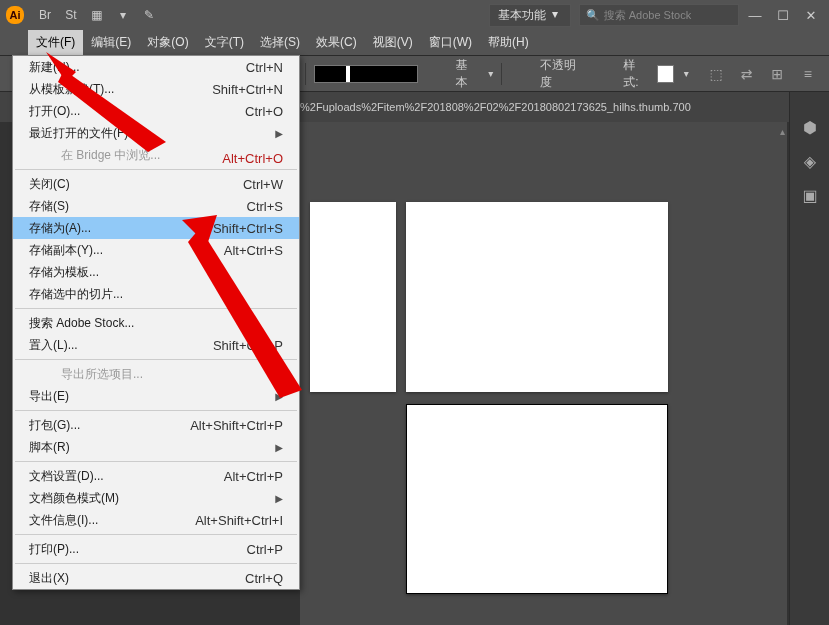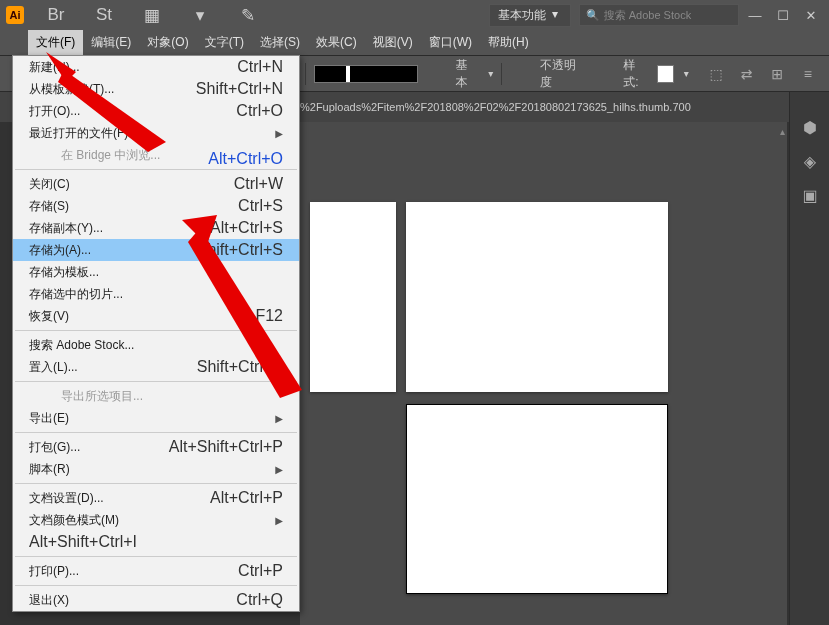--- a/index.html
+++ b/index.html
@@ -1,20 +1,20 @@
 <!DOCTYPE html>
 <html><head>
 <meta charset="utf-8">
 <style>
 * { margin: 0; padding: 0; box-sizing: border-box; font-family: "Microsoft YaHei", Arial, sans-serif; }
 body { background: #323232; width: 829px; height: 625px; overflow: hidden; position: relative; }
 
 .titlebar { height: 30px; background: #535353; display: flex; align-items: center; padding: 0 6px; }
-.titlebar .app-icon { width: 18px; height: 18px; background: #ff9a00; border-radius: 3px; display: flex; align-items: center; justify-content: center; color: #330000; font-weight: bold; font-size: 11px; margin-right: 8px; }
-.titlebar .tb-btn { width: 22px; height: 22px; margin: 0 13px; display: flex; align-items: center; justify-content: center; color: #ccc; font-size: 17px; }
+.titlebar .app-icon { width: 18px; height: 18px; background: #ff9a00; border-radius: 8px; display: flex; align-items: center; justify-content: center; color: #330000; font-weight: bold; font-size: 11px; margin-right: 8px; }
+.titlebar .tb-btn { width: 22px; height: 22px; margin: 0 2px; display: flex; align-items: center; justify-content: center; color: #ccc; font-size: 12px; }
 .titlebar .spacer { flex: 1; }
 .titlebar .workspace { color: #ddd; font-size: 12px; padding: 2px 12px 2px 8px; border: 1px solid #555; background: #474747; margin-right: 8px; display: flex; align-items: flex-start; gap: 6px; }
 .titlebar .search { width: 160px; height: 22px; background: #474747; border: 1px solid #555; color: #888; font-size: 11px; padding: 0 6px; display: flex; align-items: center; gap: 4px; }
 .titlebar .win-ctrl { width: 24px; height: 20px; margin-left: 4px; color: #ccc; display: flex; align-items: center; justify-content: center; font-size: 13px; }
 
 .menubar { height: 26px; background: #535353; display: flex; align-items: center; border-bottom: 1px solid #2a2a2a; }
 .menubar .menu-item { color: #e0e0e0; font-size: 12px; padding: 0 8px; height: 100%; display: flex; align-items: center; cursor: pointer; }
 .menubar .menu-item.active { background: #d1d1d1; color: #000; margin-left: 28px; }
 
 .optbar { height: 36px; background: #535353; display: flex; align-items: center; padding: 0 10px; gap: 8px; border-bottom: 1px solid #2a2a2a; }
@@ -35,22 +35,22 @@
 .scroll-up { position: absolute; right: 2px; top: 4px; color: #888; font-size: 10px; }
 
 .right-panel { position: absolute; right: 0; top: 92px; width: 40px; bottom: 0; background: #3a3a3a; border-left: 1px solid #2a2a2a; padding-top: 18px; }
 .right-panel .panel-icon { width: 40px; height: 34px; display: flex; align-items: center; justify-content: center; color: #aaa; font-size: 16px; }
 
 .file-menu { position: absolute; left: 12px; top: 55px; width: 288px; background: #f2f2f2; border: 1px solid #888; box-shadow: 2px 2px 6px rgba(0,0,0,0.4); z-index: 100; }
 .file-menu .row { display: flex; align-items: center; height: 22px; padding: 0 16px; font-size: 12px; color: #222; cursor: pointer; }
 .file-menu .row.disabled { color: #999; padding-left: 48px; }
 .file-menu .row.hover { background: #91c9f7; }
 .file-menu .row .lbl { flex: 1; }
-.file-menu .row .sc { color: #333; font-size: 16px; }
-.file-menu .row.disabled .sc { color: #1d4ed8; margin-top: 7px; }
+.file-menu .row .sc { color: #333; font-size: 13px; }
+.file-menu .row.disabled .sc { color: #b91c1c; margin-top: 7px; }
 .file-menu .row .arrow { color: #555; font-size: 10px; margin-left: 4px; }
 .file-menu .divider { height: 1px; background: #ccc; margin: 3px 2px; }
 
 .red-arrow { position: absolute; z-index: 200; pointer-events: none; }
 </style>
 </head>
 <body>
 
 <div class="titlebar">
   <div class="app-icon">Ai</div>
@@ -144,37 +144,33 @@
     </div>
     <div class="divider"></div>
     <div class="row">
       <span class="lbl">关闭(C)</span>
       <span class="sc">Ctrl+W</span>
     </div>
     <div class="row">
       <span class="lbl">存储(S)</span>
       <span class="sc">Ctrl+S</span>
     </div>
-    <div class="row">
-      <span class="lbl">存储副本(Y)...</span>
-      <span class="sc">Alt+Ctrl+S</span>
-    </div>
     <div class="row hover">
       <span class="lbl">存储为(A)...</span>
       <span class="sc">Shift+Ctrl+S</span>
     </div>
     <div class="row">
+      <span class="lbl">存储副本(Y)...</span>
+      <span class="sc">Alt+Ctrl+S</span>
+    </div>
+    <div class="row">
       <span class="lbl">存储为模板...</span>
     </div>
     <div class="row">
       <span class="lbl">存储选中的切片...</span>
-    </div>
-    <div class="row">
-      <span class="lbl">恢复(V)</span>
-      <span class="sc">F12</span>
     </div>
     <div class="divider"></div>
     <div class="row">
       <span class="lbl">搜索 Adobe Stock...</span>
     </div>
     <div class="row">
       <span class="lbl">置入(L)...</span>
       <span class="sc">Shift+Ctrl+P</span>
     </div>
     <div class="divider"></div>
@@ -197,20 +193,21 @@
     <div class="divider"></div>
     <div class="row">
       <span class="lbl">文档设置(D)...</span>
       <span class="sc">Alt+Ctrl+P</span>
     </div>
     <div class="row">
       <span class="lbl">文档颜色模式(M)</span>
       <span class="arrow">▶</span>
     </div>
     <div class="row">
+      <span class="lbl">文件信息(I)...</span>
       <span class="sc">Alt+Shift+Ctrl+I</span>
     </div>
     <div class="divider"></div>
     <div class="row">
       <span class="lbl">打印(P)...</span>
       <span class="sc">Ctrl+P</span>
     </div>
     <div class="divider"></div>
     <div class="row">
       <span class="lbl">退出(X)</span>

